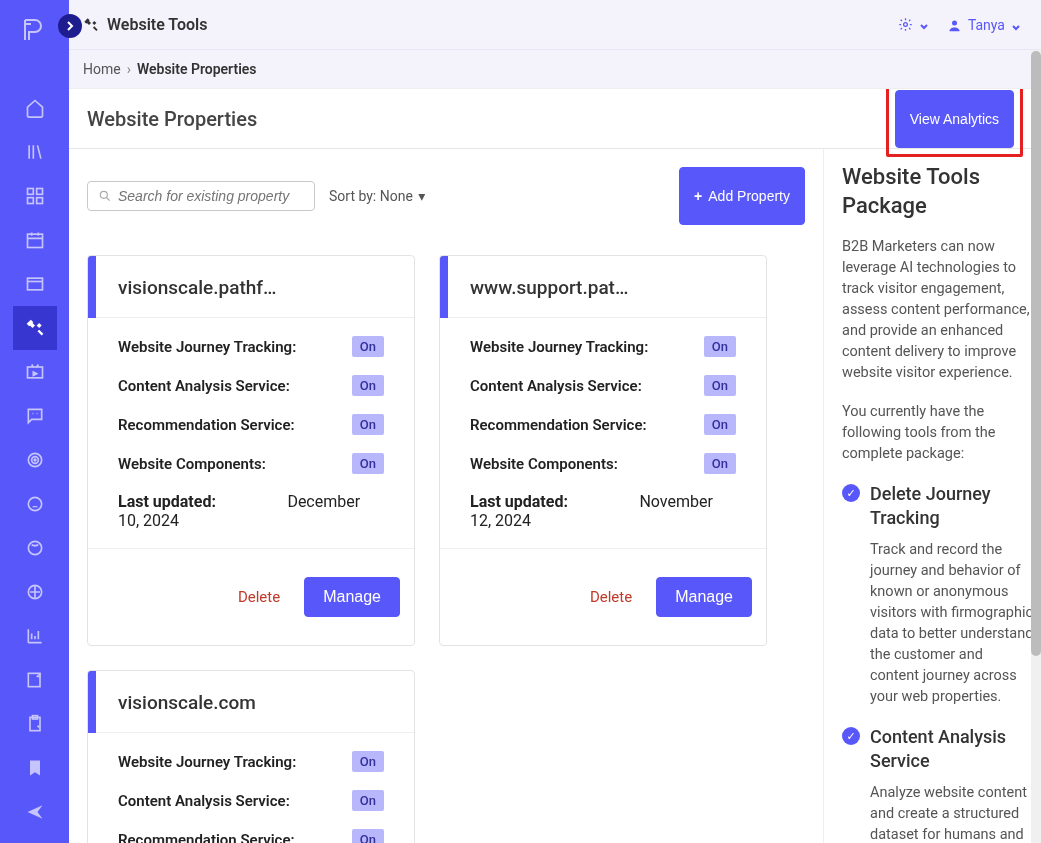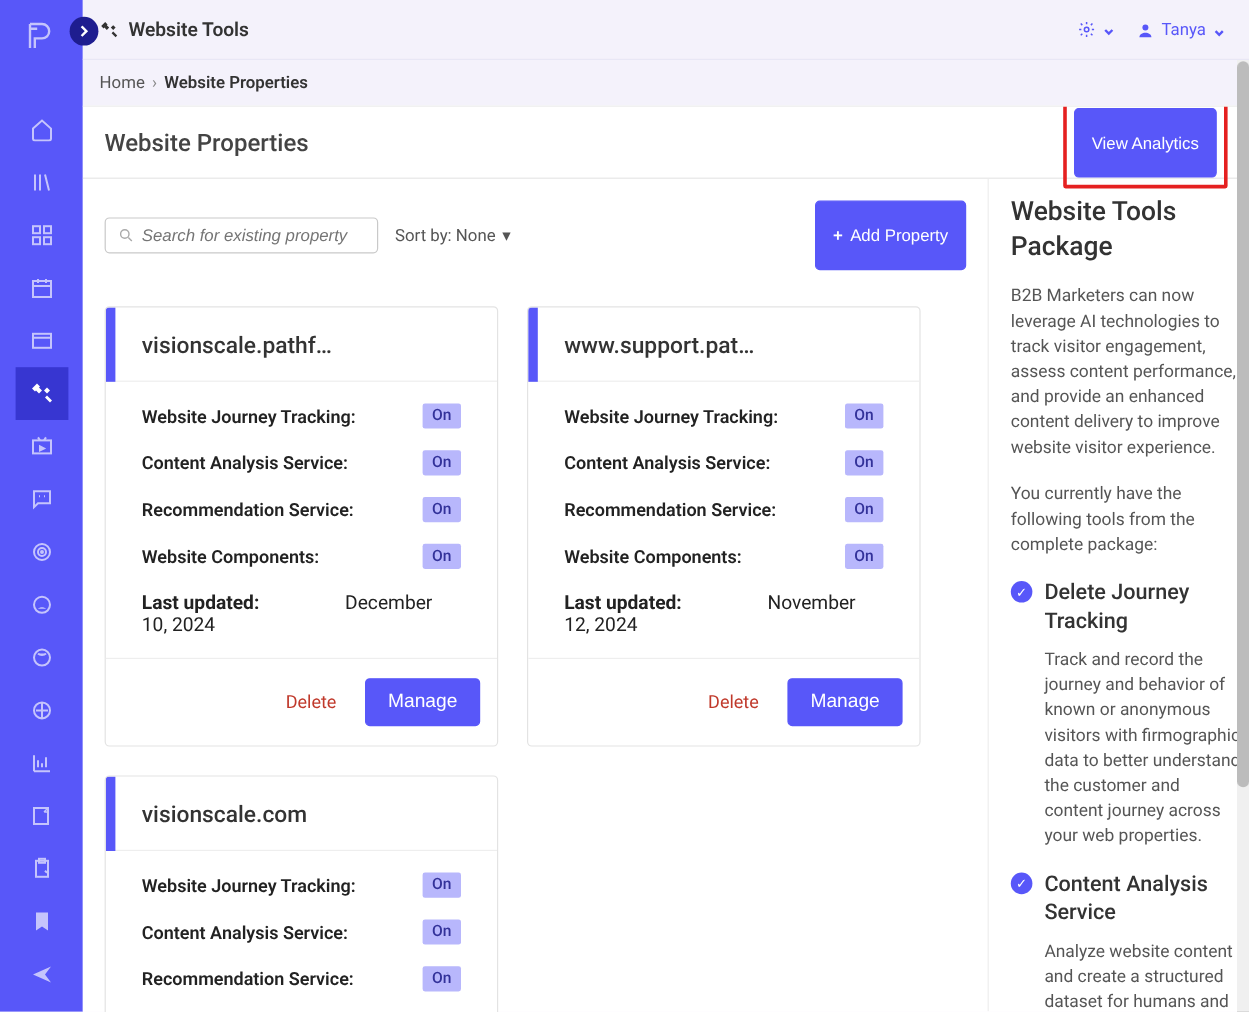--- a/index.html
+++ b/index.html
@@ -36,21 +36,21 @@
 .cards{display:flex;flex-wrap:wrap;gap:24px}
 .card{width:328px;border:1px solid #e3e3e3;border-radius:4px;background:#fff;overflow:hidden;position:relative}
 .card .stripe{width:8px;background:#5857f9;position:absolute;left:0;top:0;height:62px}
 .card .card-title{padding:20px 18px 18px 30px;font-size:19px;font-weight:500;color:#333;border-bottom:1px solid #eee;white-space:nowrap;overflow:hidden;text-overflow:ellipsis}
 .card .card-body{padding:18px 30px}
 .card .row{display:flex;align-items:center;margin-bottom:18px}
 .card .row .lbl{font-weight:600;color:#222;flex:1;font-size:15px}
 .card .row .pill{background:#b8b7fc;color:#33329a;padding:3px 8px;border-radius:2px;font-size:13px;font-weight:500}
 .card .updated{font-size:16px;color:#222}
 .card .updated .ulbl{font-weight:700}
-.card .card-foot{border-top:1px solid #eee;padding:16px 14px;display:flex;justify-content:flex-end;align-items:center;gap:24px}
+.card .card-foot{border-top:1px solid #eee;padding:28px 14px;display:flex;justify-content:flex-end;align-items:center;gap:24px}
 .card .card-foot .del{color:#c0392b;cursor:pointer;font-size:15px}
 .card .card-foot .btn.primary{padding:10px 18px;font-size:16px}
 .right-pane{width:218px;border-left:1px solid #eee;padding:14px 6px 14px 18px;overflow-y:auto;font-size:14.5px;color:#333}
 .right-pane h2{font-size:22px;font-weight:500;color:#333;margin-bottom:16px;line-height:1.3}
 .right-pane p{margin-bottom:18px;color:#555;line-height:1.45}
 .feat{display:flex;gap:10px;margin-bottom:18px}
 .feat .chk{width:18px;height:18px;border-radius:50%;background:#5857f9;color:#fff;display:flex;align-items:center;justify-content:center;flex-shrink:0;font-size:11px;margin-top:2px}
 .feat .ft-title{font-size:18px;font-weight:500;color:#333;margin-bottom:10px;line-height:1.3}
 .feat .ft-body{color:#555;line-height:1.45;font-size:14.5px}
 .scrollbar-gutter{position:absolute;right:0;top:50px;width:10px;height:793px;background:#f0f0f0}

